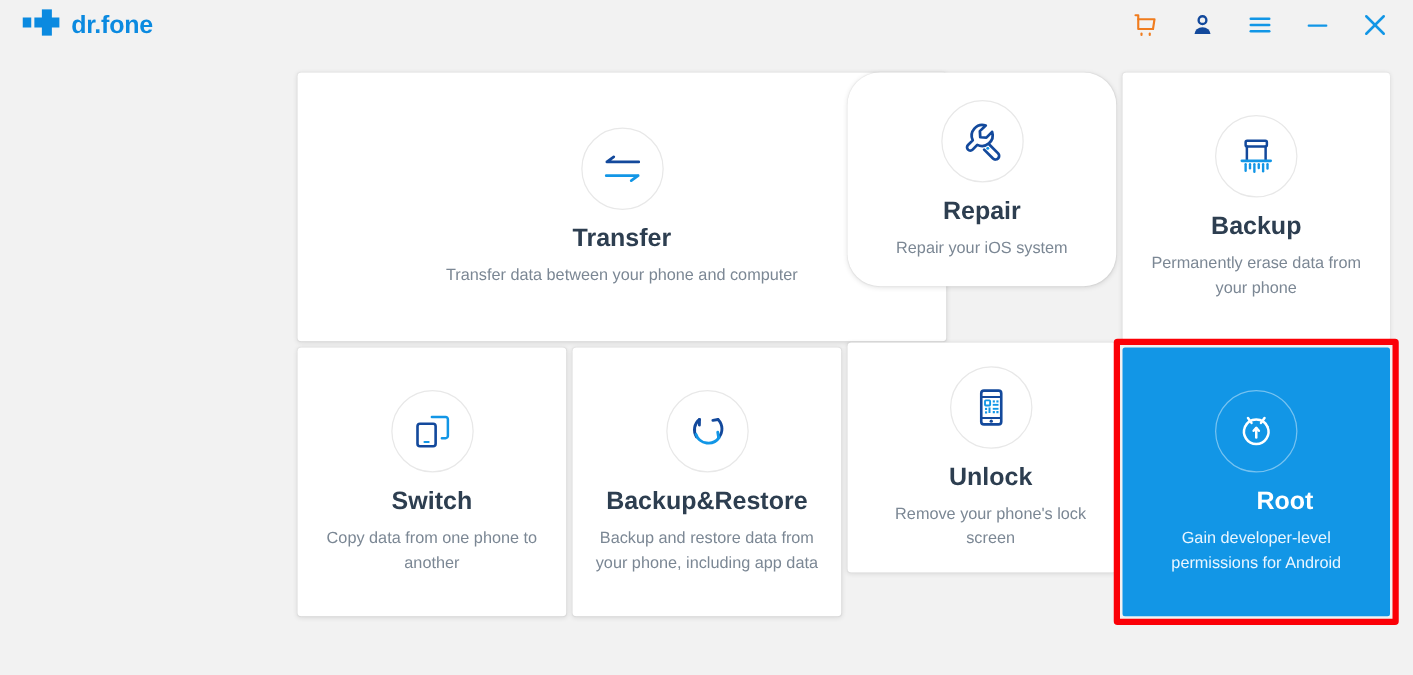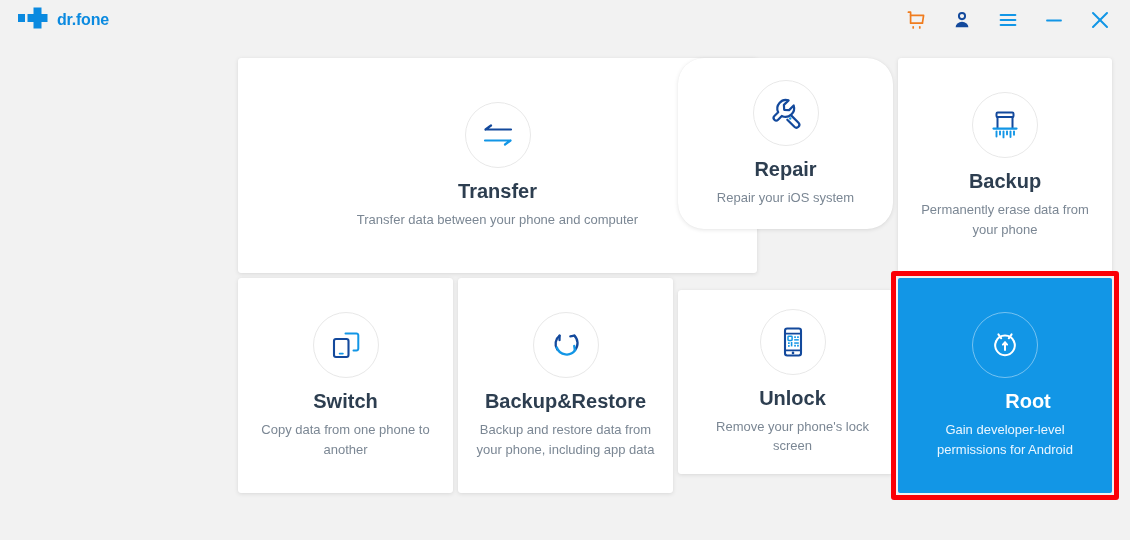--- a/index.html
+++ b/index.html
@@ -40,21 +40,21 @@
     display: flex;
     align-items: center;
     gap: 9px;
   }
 
   .brand-logo {
     display: block;
   }
 
   .brand-name {
-    font-size: 16px;
+    font-size: 20px;
     font-weight: 700;
     color: #0b8ae0;
     letter-spacing: -0.2px;
     line-height: 1;
   }
 
   .titlebar-spacer { flex: 1 1 auto; }
 
   .titlebar-actions {
     display: flex;
@@ -102,21 +102,21 @@
     overflow: hidden;
   }
 
   
   .card--recover  { left: 0;   top: 0;   width: 215px; height: 435px; }
   .card--transfer { left: 220px; top: 0; width: 519px; height: 215px; }
   .card--repair   { left: 660px; top: 0; width: 215px; height: 171px; border-radius: 26px; }
   .card--erase    { left: 880px; top: 0; width: 214px; height: 215px; }
   .card--switch   { left: 220px; top: 220px; width: 215px; height: 215px; }
   .card--backup   { left: 440px; top: 220px; width: 215px; height: 215px; }
-  .card--unlock   { left: 660px; top: 232px; width: 215px; height: 184px; padding-left: 28px; }
+  .card--unlock   { left: 660px; top: 216px; width: 215px; height: 184px; padding-left: 28px; }
   .card--root     { left: 880px; top: 220px; width: 214px; height: 215px; }
 
   
   .card--recover .card-inner { transform: translateY(0); }
 
   .card-inner {
     display: flex;
     flex-direction: column;
     align-items: center;
     justify-content: center;

